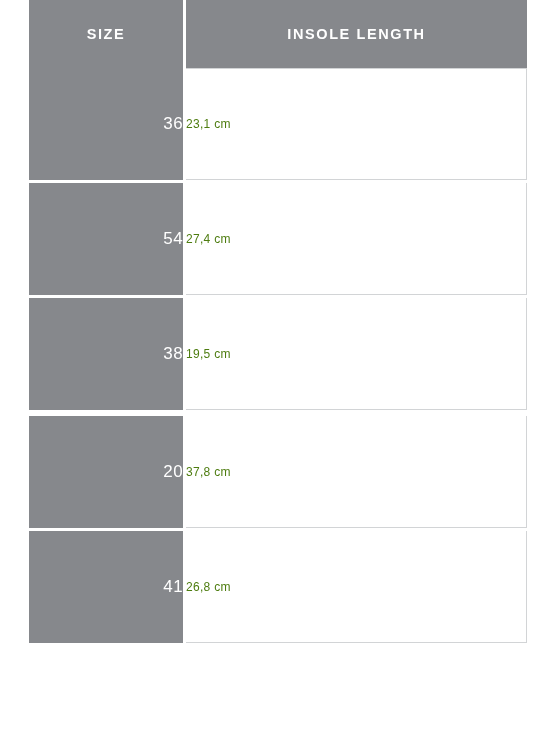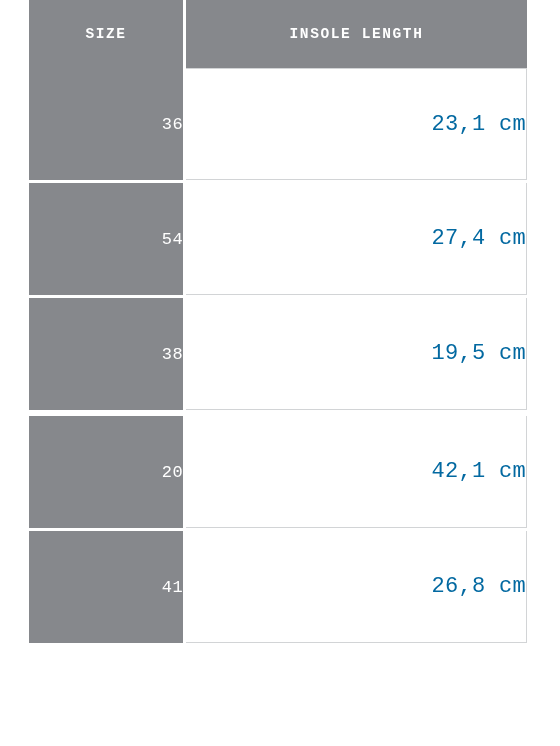--- a/index.html
+++ b/index.html
@@ -14,21 +14,20 @@
     font-family: "Liberation Sans", sans-serif;
   }
 
   #size-chart {
     position: absolute;
     left: 29px;
     top: 0;
     width: 498px;
     height: 744px;
     overflow: hidden;
-    font-family: Liberation Mono, monospace;
   }
 
   .chart-table {
     width: 498px;
     border-collapse: separate;
     border-spacing: 0;
     table-layout: fixed;
   }
 
   col.col-size { width: 157px; }
@@ -70,25 +69,25 @@
     text-align: right;
     vertical-align: middle;
     padding: 0;
     border-right: 3px solid #ffffff;
     box-sizing: border-box;
   }
 
   .cell-value {
     height: 112px;
     background: #ffffff;
-    color: #0369a1;
-    font-size: 22px;
+    color: #4d7c0f;
+    font-size: 12px;
     font-weight: normal;
     letter-spacing: 0.3px;
-    text-align: right;
+    text-align: left;
     vertical-align: middle;
     padding: 0;
     border-bottom: 1px solid #d2d4d6;
     border-right: 1px solid #d2d4d6;
     box-sizing: border-box;
   }
   tr.data-row:first-of-type .cell-value {
     border-top: 1px solid #d2d4d6;
   }
 </style>
@@ -136,21 +135,21 @@
         <td></td>
       </tr>
 
       <tr class="row-gap">
         <td></td>
         <td></td>
       </tr>
 
       <tr class="data-row">
         <td class="cell-size">20</td>
-        <td class="cell-value">42,1 cm</td>
+        <td class="cell-value">37,8 cm</td>
       </tr>
       <tr class="row-gap">
         <td></td>
         <td></td>
       </tr>
 
       <tr class="data-row">
         <td class="cell-size">41</td>
         <td class="cell-value">26,8 cm</td>
       </tr>

